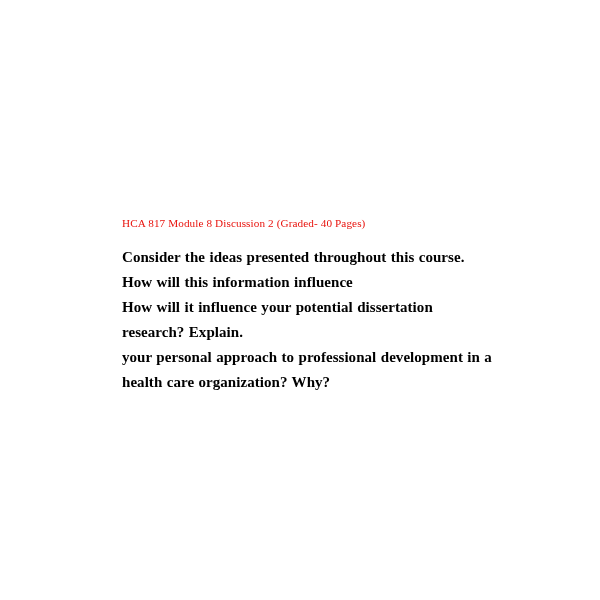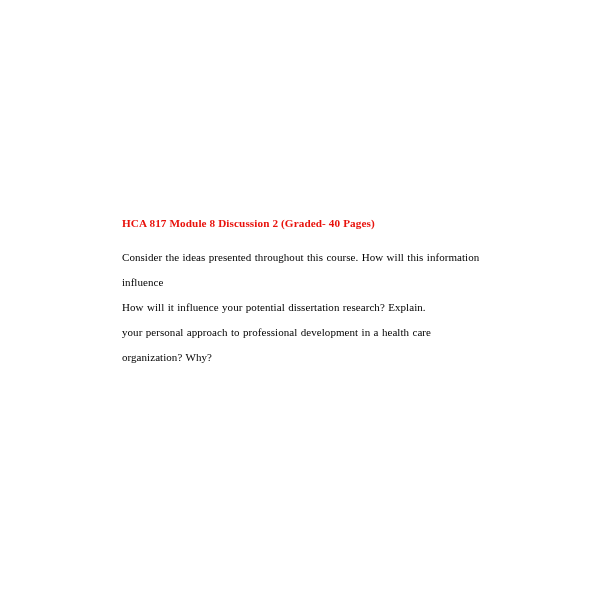--- a/index.html
+++ b/index.html
@@ -21,31 +21,31 @@
     box-sizing: border-box;
   }
   .doc-body {
     position: absolute;
     left: 122px;
     top: 216px;
     width: 372px;
   }
   .doc-title {
     font-family: "Liberation Serif", serif;
-    font-weight: bold;
+    font-weight: normal;
     font-size: 11.2px;
     line-height: 14px;
     color: #e8120c;
     margin: 0 0 15px 0;
     letter-spacing: 0.1px;
   }
   .doc-paragraph {
     font-family: "Liberation Serif", serif;
-    font-weight: normal;
-    font-size: 11px;
+    font-weight: bold;
+    font-size: 15px;
     line-height: 25px;
     color: #000000;
     margin: 0;
     letter-spacing: 0.05px;
     word-spacing: 0.6px;
   }
 </style>
 </head>
 <body>
 

